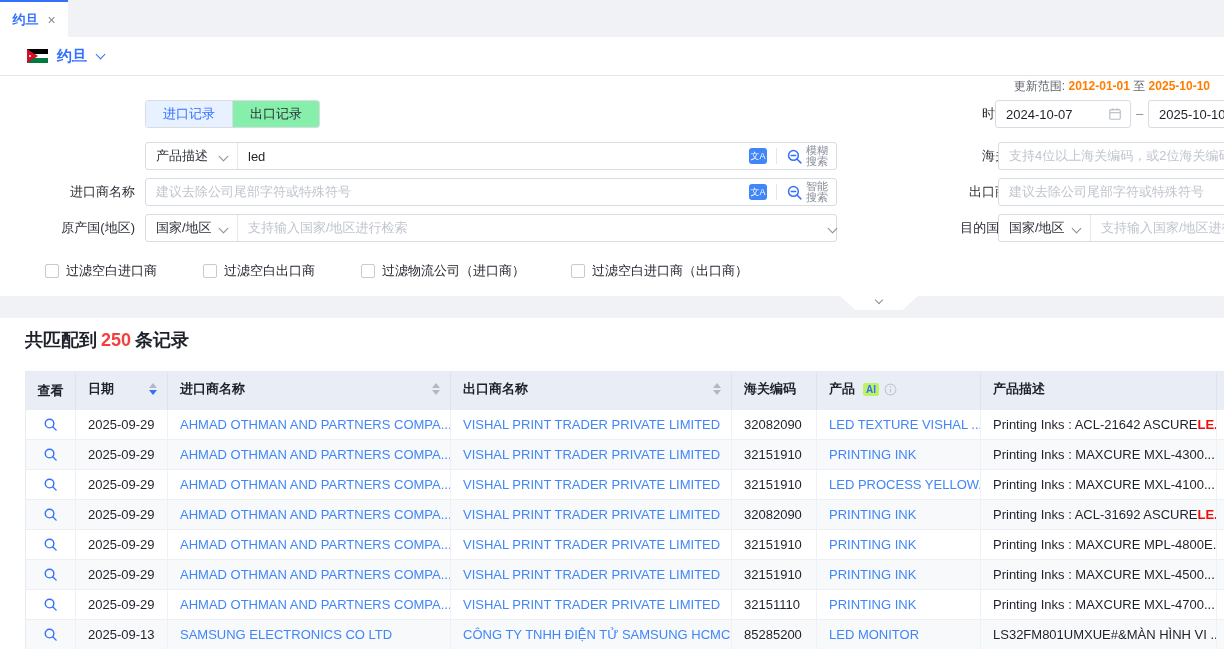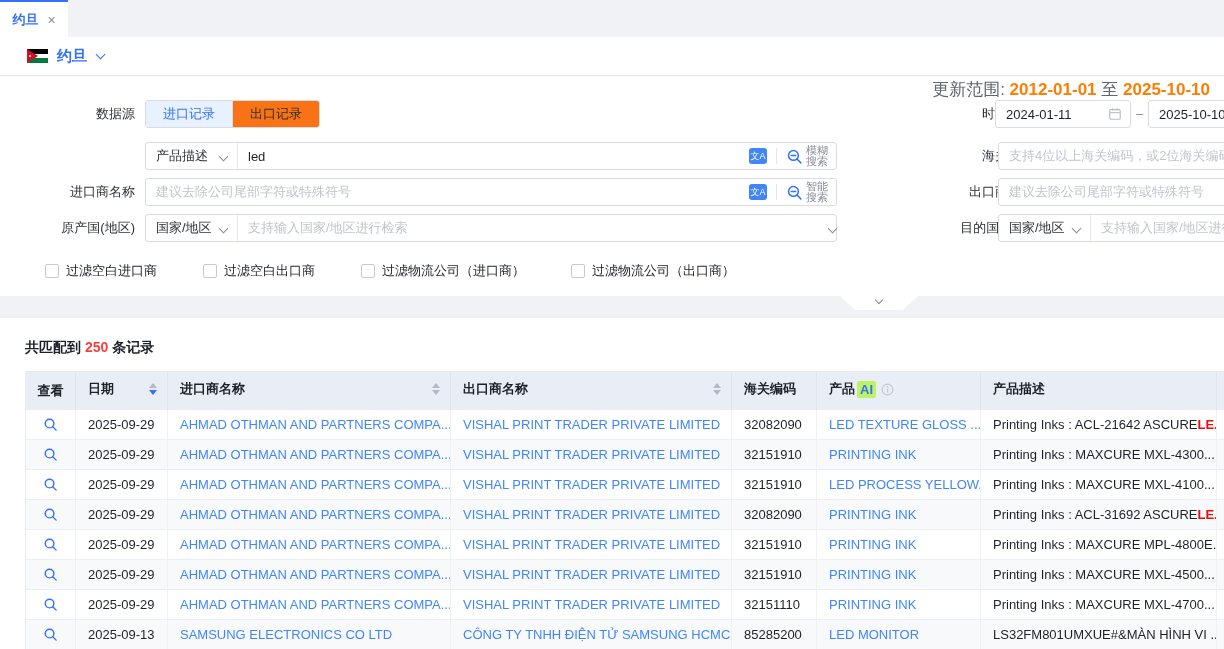--- a/index.html
+++ b/index.html
@@ -27,26 +27,26 @@
     border-bottom:1.6px solid #3370ff; transform:rotate(45deg); margin:-4px 0 0 10px; }
   .chev.gray { border-color:#868c98; margin:0; }
 
   
   .filter-panel { position:absolute; left:0; top:76px; width:1224px; height:220px; background:#fff; }
   .flabel { position:absolute; height:28px; line-height:28px; font-size:13px; color:#2b2f36; text-align:right; }
   .flabel.l { left:0; width:135px; }
   .flabel.r { left:889px; width:145px; }
   .y1 { top:24px; } .y2 { top:66px; } .y3 { top:102px; } .y4 { top:138px; }
 
-  .update-line { position:absolute; top:2px; right:14px; font-size:17px; color:#60656e; }
+  .update-line { position:absolute; top:2px; right:14px; font-size:12px; color:#60656e; }
   .update-line b { color:#ff7d00; font-weight:bold; }
 
   .seg { position:absolute; left:145px; top:24px; height:28px; display:flex; border:1px solid #d9dce3;
     border-radius:3px; overflow:hidden; background:#fff; cursor:pointer; }
-  .seg-opt { padding:0 17px; line-height:26px; font-size:13px; color:#2b2f36; background:#f97316; }
+  .seg-opt { padding:0 17px; line-height:26px; font-size:13px; color:#2b2f36; background:#86efac; }
   .seg-opt.active { background:#e8f1ff; color:#3370ff; }
   .seg-opt + .seg-opt { border-left:1px solid #d9dce3; }
 
   .ctrl { position:absolute; height:28px; border:1px solid #d9dce3; border-radius:3px; background:#fff;
     display:flex; align-items:center; font-size:13px; }
   .sel-part { display:flex; align-items:center; justify-content:space-between; width:92px; padding:0 10px;
     height:100%; border-right:1px solid #e5e6eb; color:#2b2f36; cursor:pointer; flex:0 0 auto; }
   .inp-text { padding:0 10px; color:#1d2129; white-space:nowrap; overflow:hidden; flex:1 1 auto; }
   .placeholder { color:#bfc4ce; }
   .icon-zone { display:flex; align-items:center; flex:0 0 auto; padding-right:8px; }
@@ -64,36 +64,36 @@
   .box { width:14px; height:14px; border:1px solid #c6cad2; border-radius:2px; background:#fff; flex:0 0 auto; }
 
   
   .band { position:absolute; left:0; top:296px; width:1224px; height:22px; background:#f0f2f5; }
   .notch { position:absolute; left:840px; top:0; width:78px; height:14px; background:#fff;
     clip-path:polygon(0 0,100% 0,80% 100%,20% 100%); display:flex; align-items:flex-start; justify-content:center; cursor:pointer; }
   .notch .chev.gray { width:6px; height:6px; margin-top:1px; }
 
   
   .results { position:absolute; left:0; top:318px; width:1224px; height:331px; background:#fff; }
-  .summary { position:absolute; left:25px; top:21px; font-size:14px; font-weight:bold; color:#1d2129; }
+  .summary { position:absolute; left:25px; top:10px; font-size:18px; font-weight:bold; color:#1d2129; }
   .summary .cnt { color:#f53f3f; padding:0 4px; }
 
   .table { position:absolute; left:25px; top:53px; width:1240px; border:1px solid #e8ebf1; border-bottom:none; }
   .thead, .trow { display:grid; grid-template-columns:50px 92px 283px 281px 85px 164px 236px 47px; }
   .thead { height:38px; background:#e9eef6; }
   .th { display:flex; align-items:center; font-size:13px; font-weight:bold; color:#1d2129;
     padding:0 10px 4px 12px; border-right:1px solid #dfe4ec; white-space:nowrap; overflow:hidden; }
   .th:last-child { border-right:none; }
   .th.center { justify-content:center; padding:9px; }
   .sorter { margin-left:auto; display:flex; flex-direction:column; gap:2px; cursor:pointer; padding-left:6px; }
   .car-up { width:0; height:0; border-left:4px solid transparent; border-right:4px solid transparent; border-bottom:5px solid #b2b8c4; }
   .car-dn { width:0; height:0; border-left:4px solid transparent; border-right:4px solid transparent; border-top:5px solid #b2b8c4; }
   .car-dn.on { border-top-color:#3370ff; }
-  .ai-badge { background:#bef264; color:#3370ff; font-size:13px; font-weight:bold; border-radius:2px;
-    padding:1px 3px; margin-left:2px; }
+  .ai-badge { background:#bef264; color:#3370ff; font-size:10px; font-weight:bold; border-radius:2px;
+    padding:1px 3px; margin-left:8px; }
   .info-ic { margin-left:5px; display:flex; }
 
   .trow { height:30px; background:#fff; border-bottom:1px solid #eceff3; }
   .trow:nth-child(even) { background:#f7f9fb; }
   .tc { display:flex; align-items:center; font-size:13px; color:#1d2129; padding:0 10px 0 12px;
     border-right:1px solid #eef1f5; white-space:nowrap; overflow:hidden; }
   .tc:last-child { border-right:none; }
   .c-view { justify-content:center; padding:0; }
   .view-btn { display:flex; cursor:pointer; }
   .c-link { color:#4086f9; cursor:pointer; }
@@ -122,28 +122,27 @@
 
   <div class="filter-panel">
 
     <div class="update-line">
       <span>更新范围:</span>
       <b>2012-01-01</b>
       <span>至</span>
       <b>2025-10-10</b>
     </div>
 
-    <div class="flabel l y1">数据源</div>
     <div class="seg">
       <span class="seg-opt active">进口记录</span>
       <span class="seg-opt">出口记录</span>
     </div>
     <div class="flabel r y1">时间范围</div>
     <div class="ctrl y1" style="left:995px; top:24px; width:136px;">
-      <span class="inp-text">2024-01-11</span>
+      <span class="inp-text">2024-10-07</span>
       <span class="icon-zone">
         <svg width="14" height="14" viewBox="0 0 16 16" fill="none" stroke="#b8bdc7" stroke-width="1.3">
           <rect x="2" y="3" width="12" height="11" rx="1.5"></rect>
             <line x1="2" y1="6.5" x2="14" y2="6.5"></line>
           <line x1="5.5" y1="1.5" x2="5.5" y2="4"></line>
             <line x1="10.5" y1="1.5" x2="10.5" y2="4"></line>
           </svg>
       </span>
     </div>
     <div class="date-dash">–</div>
@@ -226,21 +225,21 @@
       <label class="chk">
         <span class="box"></span>
         <span>过滤空白出口商</span>
         </label>
       <label class="chk">
         <span class="box"></span>
         <span>过滤物流公司（进口商）</span>
         </label>
       <label class="chk">
         <span class="box"></span>
-        <span>过滤物流公司（出口商）</span>
+        <span>过滤空白进口商（出口商）</span>
         </label>
     </div>
   </div>
 
   <div class="band">
     <div class="notch">
       <span class="chev gray"></span>
     </div>
   </div>
 
@@ -295,21 +294,21 @@
                 <svg width="15" height="15" viewBox="0 0 16 16">
                   <circle cx="7" cy="7" r="4.6" fill="none" stroke="#3370ff" stroke-width="1.5"></circle>
                   <line x1="10.4" y1="10.4" x2="14" y2="14" stroke="#3370ff" stroke-width="1.5" stroke-linecap="round"></line>
                 </svg>
               </span>
             </div>
             <div class="tc">2025-09-29</div>
             <div class="tc c-link">AHMAD OTHMAN AND PARTNERS COMPA...</div>
             <div class="tc c-link">VISHAL PRINT TRADER PRIVATE LIMITED</div>
             <div class="tc">32082090</div>
-            <div class="tc c-link">LED TEXTURE GLOSS ...</div>
+            <div class="tc c-link">LED TEXTURE VISHAL ...</div>
             <div class="tc c-desc">Printing Inks : ACL-21642 ASCURE <span class="hl">LE...</span></div>
             <div class="tc"></div>
           </div>
           <div class="trow">
             <div class="tc c-view">
               <span class="view-btn">
                 <svg width="15" height="15" viewBox="0 0 16 16">
                   <circle cx="7" cy="7" r="4.6" fill="none" stroke="#3370ff" stroke-width="1.5"></circle>
                   <line x1="10.4" y1="10.4" x2="14" y2="14" stroke="#3370ff" stroke-width="1.5" stroke-linecap="round"></line>
                 </svg>

